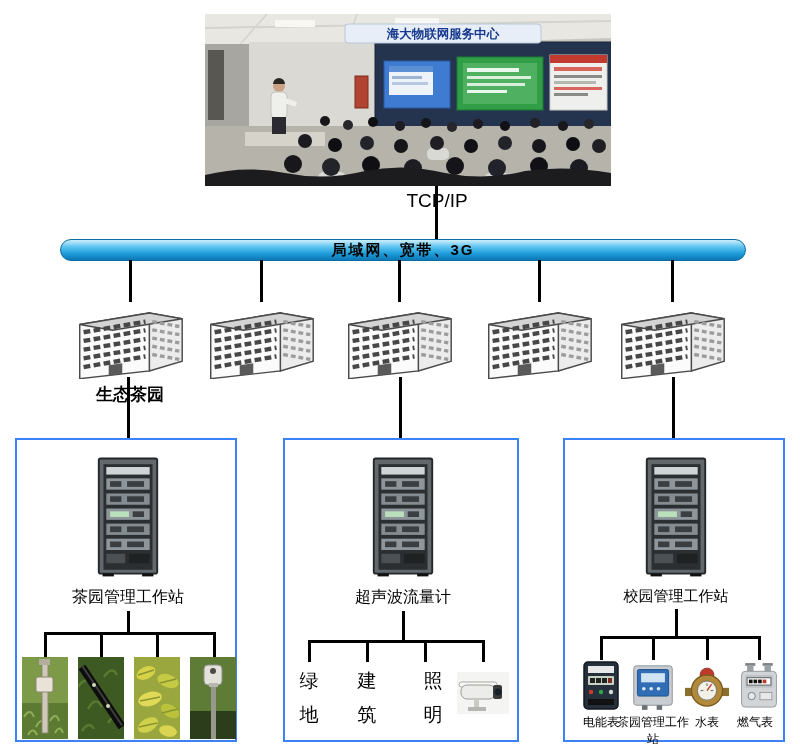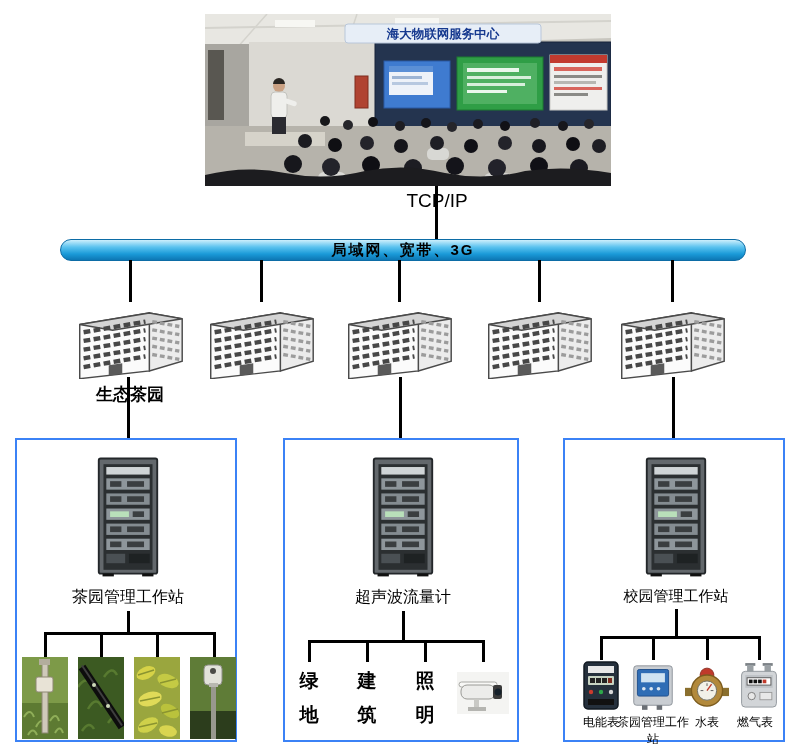--- a/index.html
+++ b/index.html
@@ -13,21 +13,21 @@
          font-size:19px; color:#000; }
   .bus { position:absolute; left:60px; top:239px; width:686px; height:22px;
          border-radius:11px; border:1px solid #0c6ca6;
          background:linear-gradient(to bottom,#cdeffc 0%,#5cc3ef 35%,#1a9ad8 70%,#0d77b4 100%);
          display:flex; align-items:flex-end; justify-content:center; }
   .bus span { font-size:15px; font-weight:bold; letter-spacing:2px; color:#000; }
   .site-label { position:absolute; width:130px; text-align:center; font-size:17px;
                 font-weight:bold; color:#000000; top:383px; }
   .box { position:absolute; top:438px; height:304px; border:2px solid #3b82f6; background:#fff; }
   .ws-label { position:absolute; width:200px; text-align:center; font-size:16px; color:#000; }
-  .vtext { position:absolute; width:24px; font-size:19px; font-weight:bold; line-height:34px;
+  .vtext { position:absolute; width:24px; font-size:19px; font-weight:normal; line-height:34px;
            text-align:center; word-break:break-all; color:#000; }
   .meter-label { position:absolute; width:80px; text-align:center; font-size:12px; color:#000; }
 </style>
 </head>
 <body>
 
 <svg width="0" height="0" style="position:absolute" aria-hidden="true">
   <defs>
     <g id="bldg">
       <polygon points="80,12 114,18 114,62 80,72" fill="#ececec" stroke="#4a4a4a" stroke-width="1.5"></polygon>
@@ -239,21 +239,21 @@
     <div class="ws-label" style="left:18px;top:147px">超声波流量计</div>
     <div class="vline" style="left:117px;top:171px;height:31px"></div>
     <div class="hline" style="left:23px;top:200px;width:176px"></div>
     <div class="vline" style="left:23px;top:200px;height:22px"></div>
     <div class="vline" style="left:81px;top:200px;height:22px"></div>
     <div class="vline" style="left:139px;top:200px;height:22px"></div>
     <div class="vline" style="left:197px;top:200px;height:22px"></div>
 
     <div class="vtext" style="left:12px;top:224px">绿地</div>
     <div class="vtext" style="left:70px;top:224px">建筑</div>
-    <div class="vtext" style="left:128px;top:224px">照明</div>
+    <div class="vtext" style="left:136px;top:224px">照明</div>
 
     <svg class="abs" style="left:172px;top:232px" width="52" height="42" viewBox="0 0 52 42">
       <rect width="52" height="42" fill="#f4f4f2"></rect>
       <rect x="2" y="10" width="38" height="5" rx="2.5" fill="#f8f8f6" stroke="#a8a8a4"></rect>
       <rect x="4" y="13" width="34" height="14" rx="6" fill="#ececea" stroke="#9a9a96"></rect>
       <rect x="36" y="13" width="9" height="14" rx="2" fill="#3a3a3a"></rect>
       <circle cx="41" cy="20" r="3.5" fill="#15202a"></circle>
       <rect x="17" y="27" width="5" height="8" fill="#c9c9c5"></rect>
       <rect x="11" y="35" width="18" height="4" fill="#b5b5b1"></rect>
     </svg>

